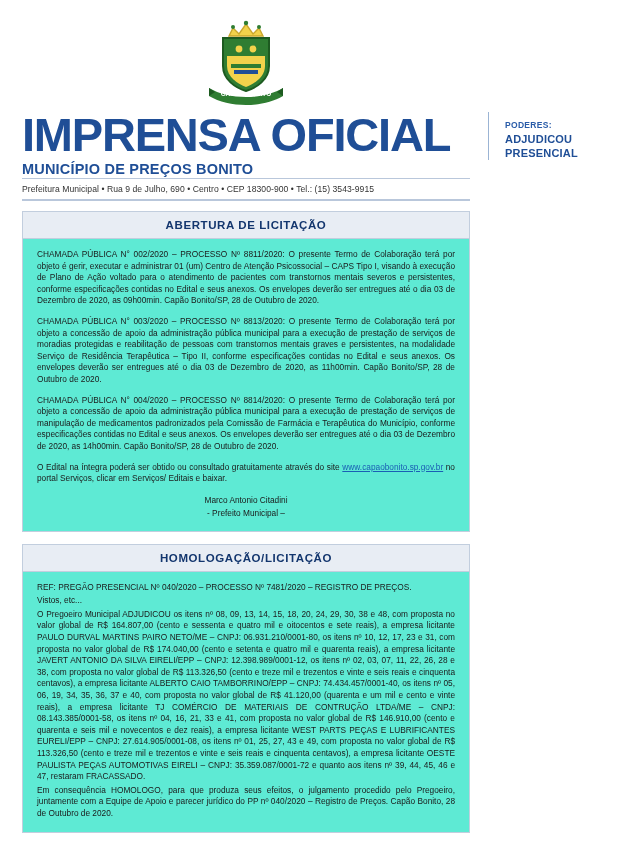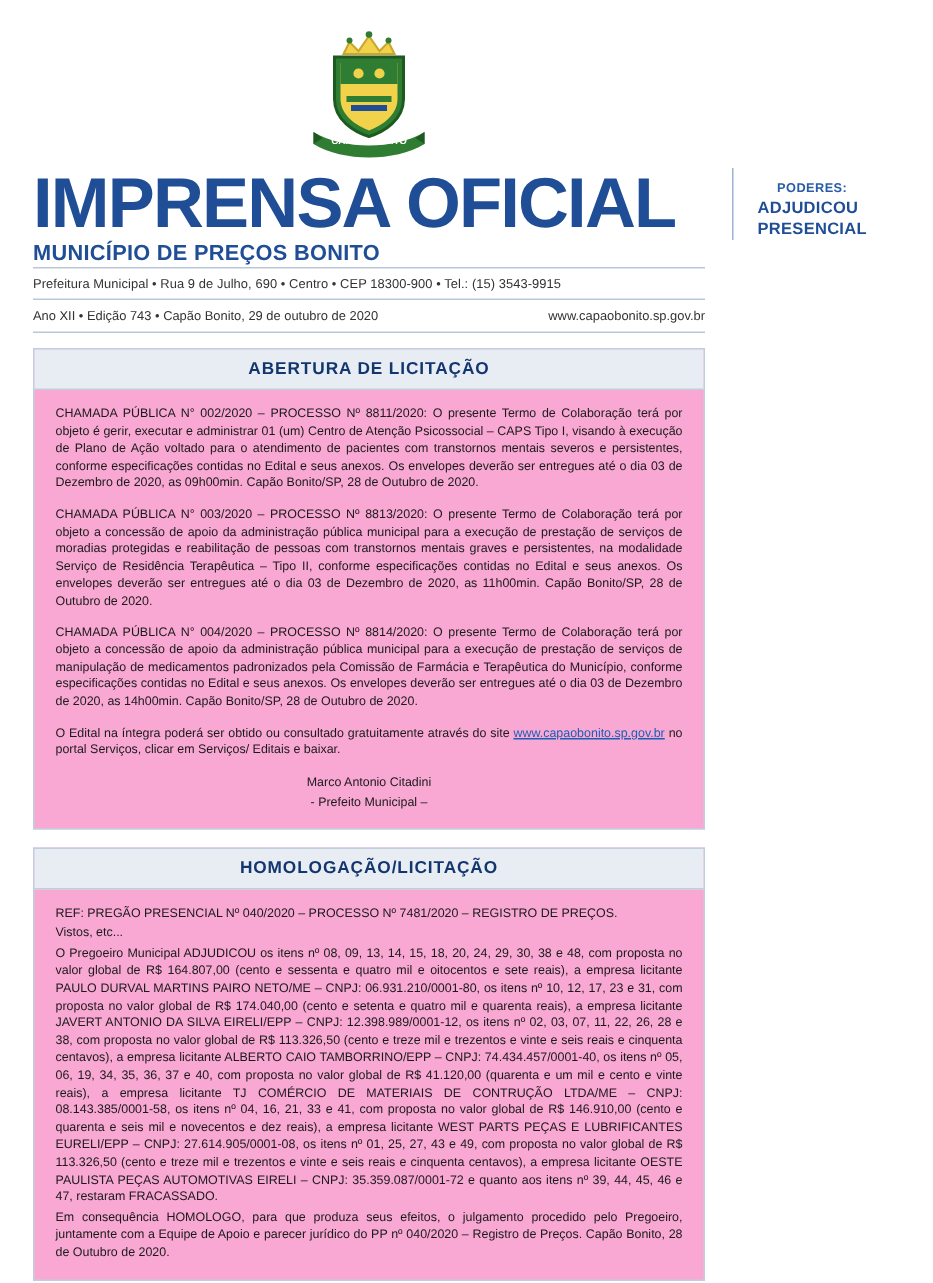--- a/index.html
+++ b/index.html
@@ -73,21 +73,20 @@
     padding-top: 6px;
     font-size: 10px;
     line-height: 14px;
     font-weight: bold;
     color: #1f4e96;
   }
   .powers .p-label {
     color: #2a5ca8;
     font-size: 8.5px;
     letter-spacing: 0.3px;
-    text-align: center;
   }
   .powers .p-item {
     font-size: 11px;
     letter-spacing: 0.2px;
   }
 
   
   .rule {
     border-top: 1px solid #b9c7db;
   }
@@ -102,21 +101,21 @@
     justify-content: space-between;
     font-size: 8.6px;
     color: #333;
     padding: 5px 0 6px 0;
   }
 
   
   .section {
     border: 1px solid #c2cede;
     margin-bottom: 12px;
-    background: #f9a8d4;
+    background: #5eead4;
   }
   .section-header {
     background: #e8edf4;
     border-bottom: 1px solid #c2cede;
     text-align: center;
     font-size: 11.5px;
     font-weight: bold;
     letter-spacing: 0.6px;
     color: #13366e;
     padding: 7px 0 7px 0;
@@ -188,24 +187,20 @@
         <div class="p-label">PODERES:</div>
         <div class="p-item">ADJUDICOU</div>
         <div class="p-item">PRESENCIAL</div>
       </div>
     </div>
   </div>
 
   <div class="rule"></div>
   <div class="info-line">Prefeitura Municipal • Rua 9 de Julho, 690 • Centro • CEP 18300-900 • Tel.: (15) 3543-9915</div>
   <div class="rule"></div>
-  <div class="meta-line">
-    <span>Ano XII • Edição 743 • Capão Bonito, 29 de outubro de 2020</span>
-    <span>www.capaobonito.sp.gov.br</span>
-  </div>
   <div class="rule"></div>
 
   <div class="section" style="margin-top:10px;">
     <div class="section-header">ABERTURA DE LICITAÇÃO</div>
     <div class="section-body">
       <p>
         <span class="u">CHAMADA PÚBLICA  N°  002/2020 – PROCESSO Nº 8811/2020:</span><span> O presente Termo de Colaboração terá por objeto é gerir, executar e administrar 01 (um) Centro de Atenção Psicossocial – CAPS Tipo I, visando à execução de Plano de Ação voltado para o atendimento de pacientes com transtornos mentais severos e persistentes, conforme especificações contidas no Edital e seus anexos. Os envelopes deverão ser entregues até o dia 03 de Dezembro de 2020, as 09h00min. Capão Bonito/SP, 28 de Outubro de 2020.</span>
       </p>
       <p>
         <span class="u">CHAMADA PÚBLICA  N°  003/2020 – PROCESSO Nº 8813/2020:</span><span> O presente Termo de Colaboração terá por objeto a concessão de apoio da administração pública municipal para a execução de prestação de serviços de moradias protegidas e reabilitação de pessoas com transtornos mentais graves e persistentes, na modalidade Serviço de Residência Terapêutica – Tipo II, conforme especificações contidas no Edital e seus anexos. Os envelopes deverão ser entregues até o dia 03 de Dezembro de 2020, as 11h00min. Capão Bonito/SP, 28 de Outubro de 2020.</span>

